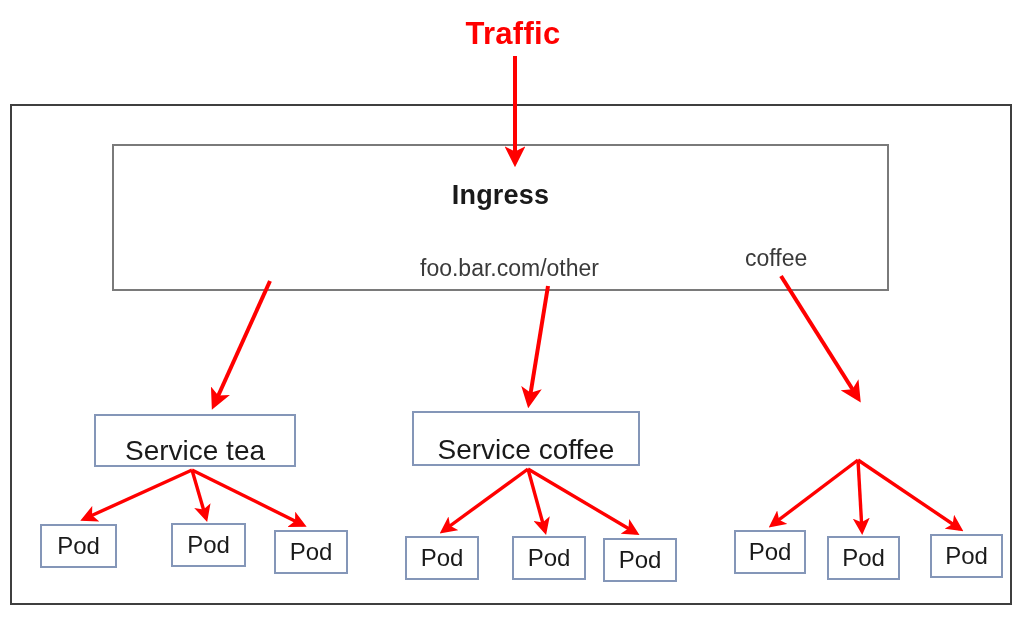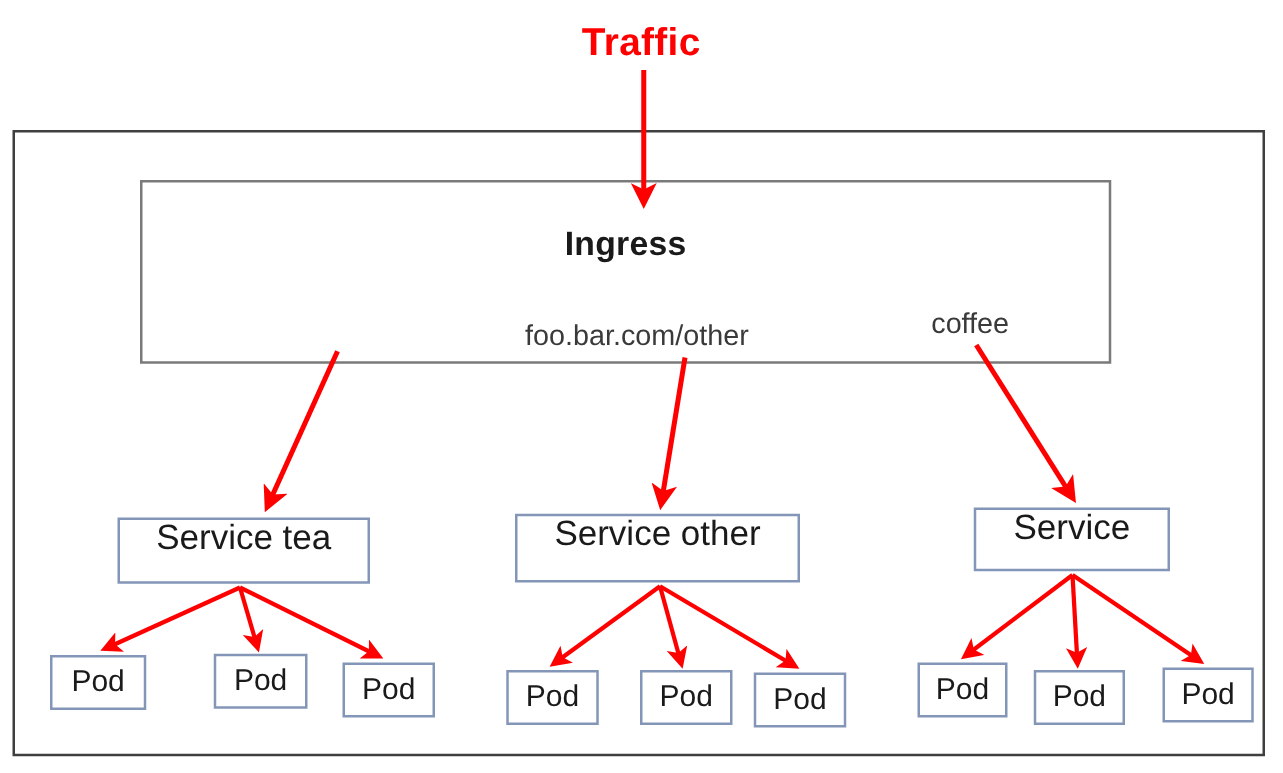--- a/index.html
+++ b/index.html
@@ -80,21 +80,21 @@
     color: #3a3a3a;
     white-space: nowrap;
   }
 
   .svc-box {
     position: absolute;
     border: 2px solid #8496b8;
     box-sizing: border-box;
     background: #ffffff;
     display: flex;
-    align-items: flex-start;
+    align-items: flex-end;
     justify-content: center;
     color: #1a1a1a;
     font-size: 28px;
     line-height: 1;
   }
   .pod-box {
     position: absolute;
     border: 2px solid #8496b8;
     box-sizing: border-box;
     background: #ffffff;
@@ -119,24 +119,21 @@
     <div class="ingress-title">Ingress</div>
   </div>
 
   <div class="route-label" style="left:420px; top:255px;">foo.bar.com/other</div>
   <div class="route-label" style="left:745px; top:245px;">coffee</div>
 
   <div class="svc-box" style="left:94px; top:414px; width:202px; height:53px;">
     <span>Service tea</span>
   </div>
   <div class="svc-box" style="left:412px; top:411px; width:228px; height:55px;">
-    <span>Service other</span>
-  </div>
-  <div class="svc-box" style="left:779px; top:406px; width:157px; height:51px;">
-    <span>Service</span>
+    <span>Service coffee</span>
   </div>
 
   <div class="pod-box" style="left:40px; top:524px; width:77px; height:44px;">
     <span>Pod</span>
   </div>
   <div class="pod-box" style="left:171px; top:523px; width:75px; height:44px;">
     <span>Pod</span>
   </div>
   <div class="pod-box" style="left:274px; top:530px; width:74px; height:44px;">
     <span>Pod</span>

